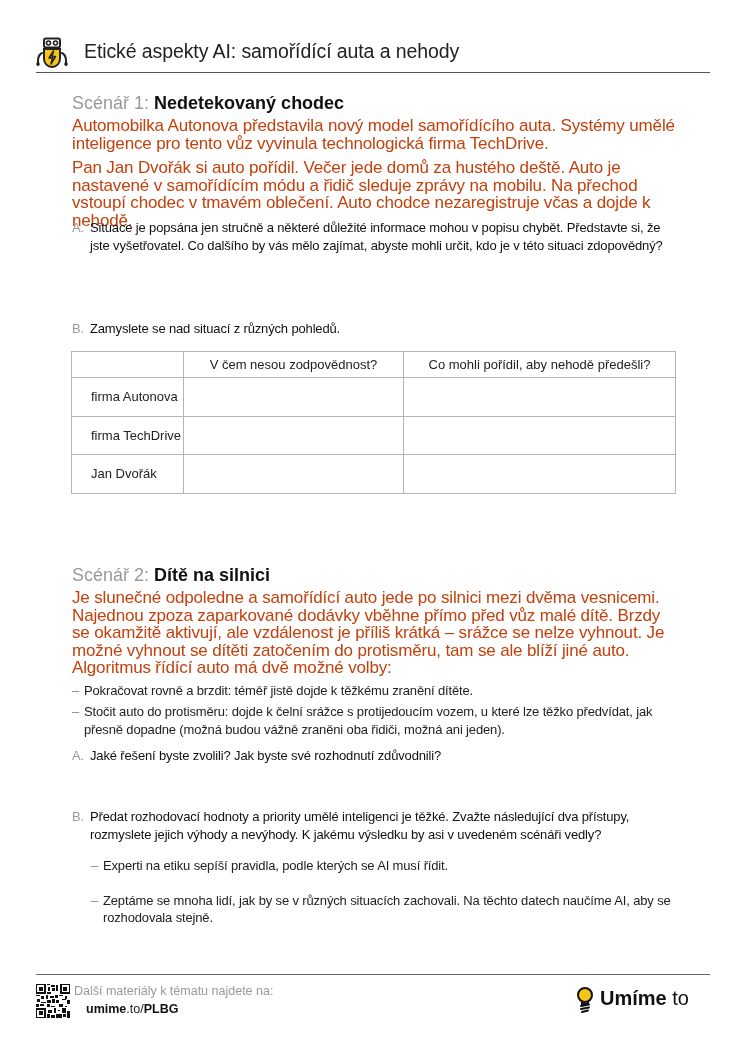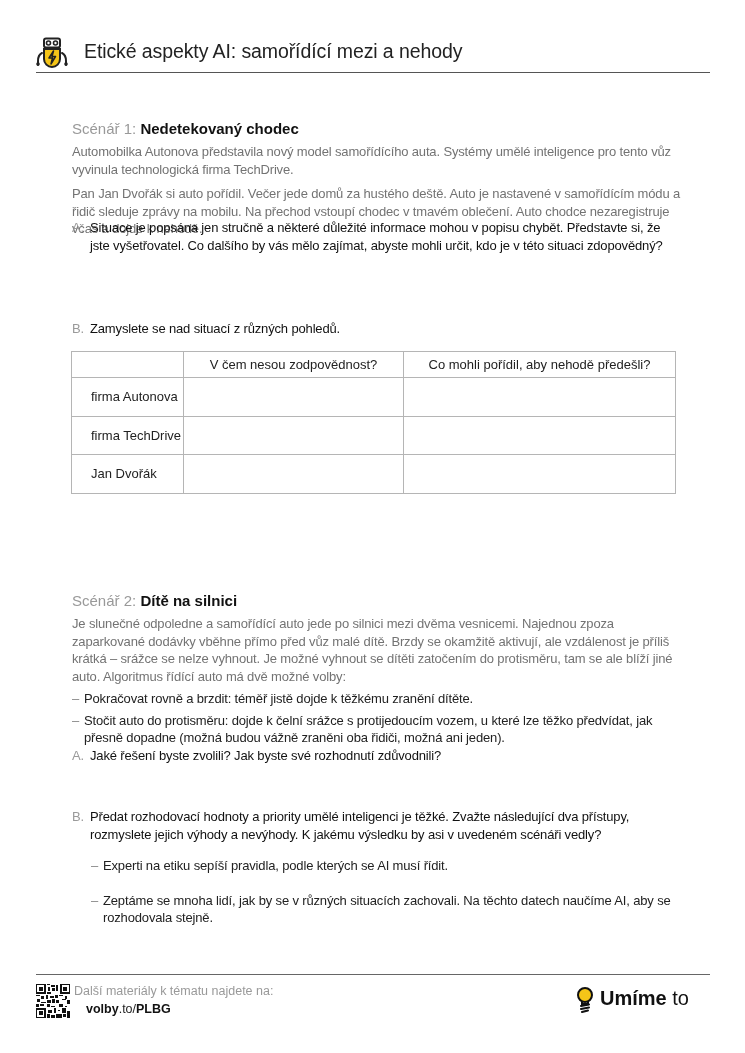--- a/index.html
+++ b/index.html
@@ -11,23 +11,23 @@
     .header {
       position: absolute; left: 36px; top: 36px; width: 674px; height: 36px;
       border-bottom: 1px solid #555;
     }
     .header .logo { position: absolute; left: 0; top: 1px; width: 32px; height: 32px; }
     .header .title {
       position: absolute; left: 48px; top: 4px;
       font-size: 19.5px; color: #222; letter-spacing: -0.1px; white-space: nowrap;
     }
     .content { position: absolute; left: 72px; top: 94px; width: 610px; }
-    .scen-head { font-size: 15px; line-height: 18px; color: #999; margin-top: 26px; }
+    .scen-head { font-size: 18px; line-height: 18px; color: #999; }
     .scen-head b { color: #111; font-weight: bold; }
-    .para { font-size: 13px; line-height: 17.5px; color: #737373; margin-top: 5px; letter-spacing: -0.15px; }
+    .para { font-size: 17px; line-height: 17.5px; color: #c2410c; margin-top: 5px; letter-spacing: -0.15px; }
     .q { position: relative; padding-left: 18px; font-size: 13px; line-height: 17.5px; color: #111; letter-spacing: -0.15px; }
     .q .letter { position: absolute; left: 0; top: 0; color: #9a9a9a; }
     .dash-item { position: relative; padding-left: 12px; font-size: 13px; line-height: 17.5px; color: #222; letter-spacing: -0.15px; }
     .dash-item .dash { position: absolute; left: 0; top: 0; color: #888; }
     table.resp {
       position: absolute; left: 71px; top: 351px; width: 605px;
       border-collapse: collapse; font-size: 13px; color: #222; border-radius: 11px;
     }
     table.resp td, table.resp th {
       border: 1px solid #b5b5b5; font-weight: normal; padding: 0;
@@ -54,21 +54,21 @@
     <rect x="8" y="1.5" width="16" height="9" rx="2" fill="none" stroke="#222" stroke-width="2"></rect>
     <circle cx="12.5" cy="6" r="2" fill="none" stroke="#222" stroke-width="1.6"></circle>
     <circle cx="19.5" cy="6" r="2" fill="none" stroke="#222" stroke-width="1.6"></circle>
     <path d="M8 12 H24 V22 a8 8 0 0 1 -16 0 Z" fill="#f5c518" stroke="#222" stroke-width="2"></path>
     <path d="M17.5 14 L13 21 H16.5 L15 27 L19.5 19.5 H16 Z" fill="none" stroke="#222" stroke-width="1.5" stroke-linejoin="round"></path>
     <path d="M6 16 Q2 18 2 24 V28" fill="none" stroke="#222" stroke-width="2" stroke-linecap="round"></path>
     <path d="M26 16 Q30 18 30 24 V28" fill="none" stroke="#222" stroke-width="2" stroke-linecap="round"></path>
     <circle cx="2" cy="27" r="1.8" fill="#222"></circle>
     <circle cx="30" cy="27" r="1.8" fill="#222"></circle>
   </svg>
-  <div class="title">Etické aspekty AI: samořídící mezi a nehody</div>
+  <div class="title">Etické aspekty AI: samořídící auta a nehody</div>
 </div>
 
 <div class="content" style="top:94px;">
   <div class="scen-head">
     <span>Scénář 1:</span>
     <b>Nedetekovaný chodec</b>
   </div>
   <div class="para">Automobilka Autonova představila nový model samořídícího auta. Systémy umělé inteligence pro tento vůz vyvinula technologická firma TechDrive.</div>
   <div class="para" style="margin-top:7px;">Pan Jan Dvořák si auto pořídil. Večer jede domů za hustého deště. Auto je nastavené v samořídícím módu a řidič sleduje zprávy na mobilu. Na přechod vstoupí chodec v tmavém oblečení. Auto chodce nezaregistruje včas a dojde k nehodě.</div>
 </div>
@@ -199,21 +199,21 @@
         <rect x="16" y="19" width="2" height="1"></rect>
         <rect x="19" y="18" width="3" height="3"></rect>
       <rect x="8" y="22" width="2" height="3"></rect>
         <rect x="11" y="23" width="3" height="2"></rect>
         <rect x="15" y="22" width="4" height="3"></rect>
       <rect x="20" y="22" width="2" height="2"></rect>
         <rect x="23" y="20" width="2" height="5"></rect>
     </g>
   </svg>
   <div class="more">Další materiály k tématu najdete na:</div>
-  <div class="link"><b>volby</b><span>.to/</span><b>PLBG</b></div>
+  <div class="link"><b>umime</b><span>.to/</span><b>PLBG</b></div>
   <div class="brand" style="width:126px;">
     <svg class="bulb" viewBox="0 0 18 26">
       <circle cx="9" cy="8" r="7" fill="#f5c518" stroke="#111" stroke-width="2"></circle>
       <path d="M6 14 L6 17 H12 L12 14" fill="none" stroke="#111" stroke-width="2"></path>
       <path d="M5 19 L13 17.5 M5 22 L13 20.5 M6 25 L12 23.5" stroke="#111" stroke-width="2" stroke-linecap="round"></path>
     </svg>
     <div class="name"><b>Umíme</b><span> to</span></div>
   </div>
 </div>
 

